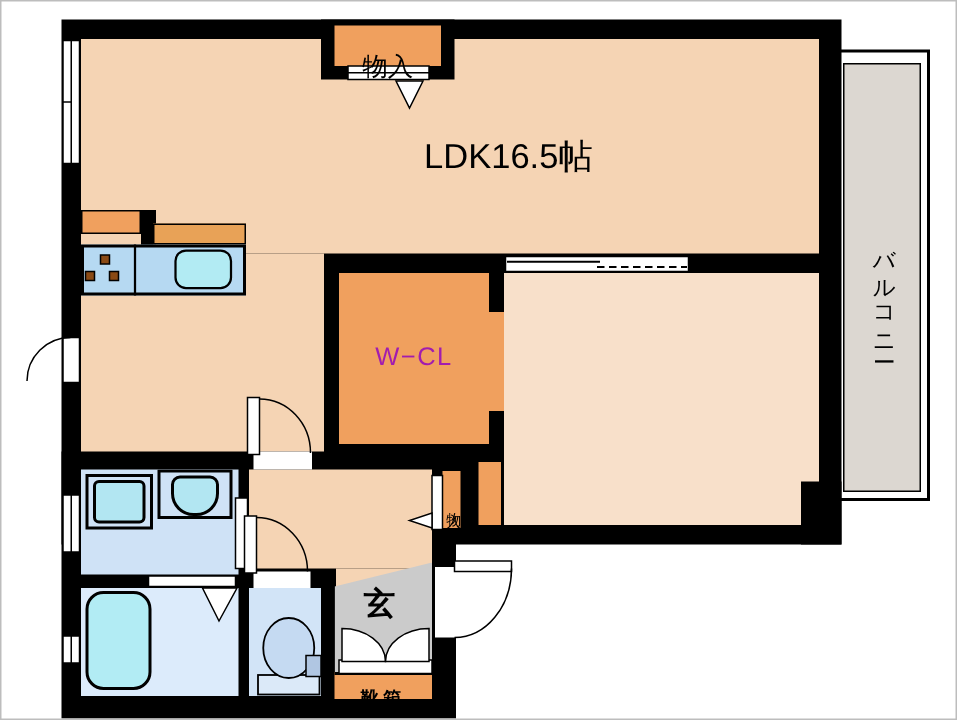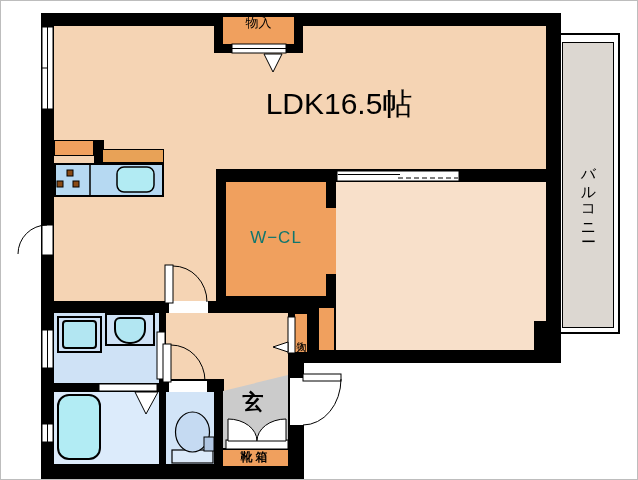--- a/index.html
+++ b/index.html
@@ -143,20 +143,20 @@
       <rect x="56" y="180" width="6" height="6" fill="#8a4a15" stroke="#000" stroke-width="1"></rect>
       <rect x="72" y="180" width="6" height="6" fill="#8a4a15" stroke="#000" stroke-width="1"></rect>
     </g>
 
     <g>
       <rect x="116" y="166" width="37" height="25" rx="7" fill="#b2ebf3" stroke="#000" stroke-width="1.5"></rect>
       <line x1="89" y1="162" x2="89" y2="196" stroke="#000" stroke-width="1.5"></line>
     </g>
   </svg>
 
-  <div class="lbl" style="left:258px;top:90px;width:160px;height:26px;font-size:30px;">LDK16.5帖</div>
-  <div class="lbl" style="left:225px;top:225px;width:100px;height:24px;font-size:17px;letter-spacing:1px;color:#0f766e;">W−CL</div>
-  <div class="lbl" style="left:222px;top:10px;width:71px;height:23px;font-size:13px;">物入</div>
+  <div class="lbl" style="left:258px;top:90px;width:160px;height:26px;font-size:23px;">LDK16.5帖</div>
+  <div class="lbl" style="left:225px;top:225px;width:100px;height:24px;font-size:17px;letter-spacing:1px;color:#a21caf;">W−CL</div>
+  <div class="lbl" style="left:222px;top:32px;width:71px;height:23px;font-size:17px;">物入</div>
   <div class="lbl vtext" style="left:294px;top:315px;width:12px;height:36px;font-size:10px;letter-spacing:0;line-height:1;">物入</div>
   <div class="lbl" style="left:232px;top:388px;width:40px;height:26px;font-size:21px;font-weight:bold;">玄</div>
-  <div class="lbl" style="left:222px;top:448px;width:65px;height:16px;font-size:12px;font-weight:bold;letter-spacing:3px;">靴箱</div>
+  <div class="lbl" style="left:222px;top:448px;width:65px;height:32px;font-size:12px;font-weight:bold;letter-spacing:3px;">靴箱</div>
 
 </div>
 
 </body></html>

